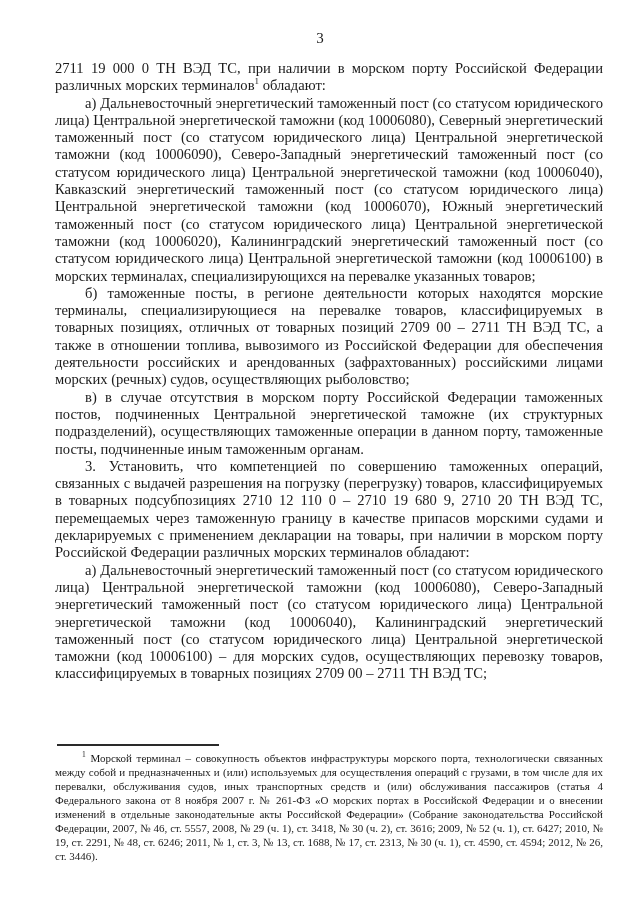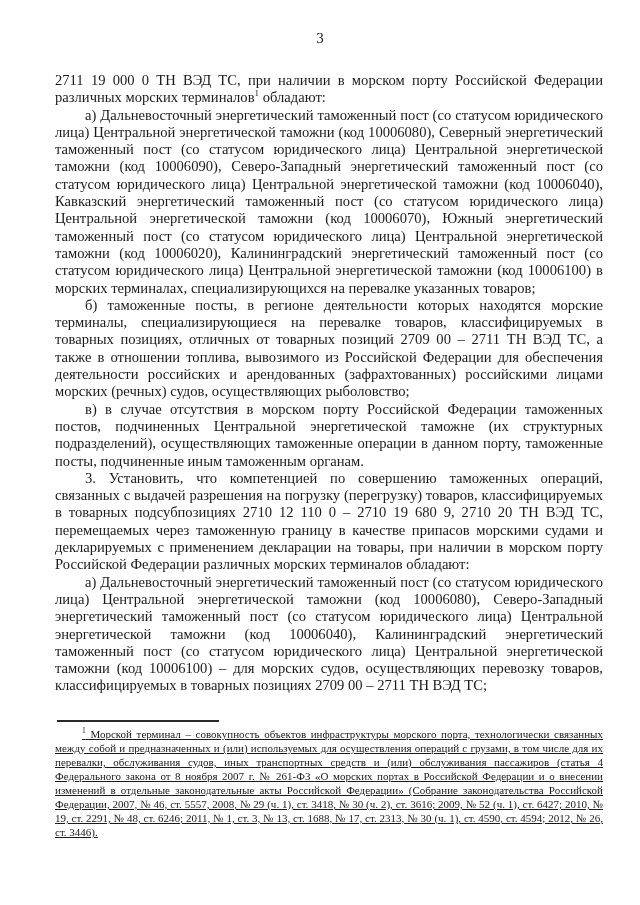--- a/index.html
+++ b/index.html
@@ -21,21 +21,21 @@
     top: 30px;
     left: 0;
     right: 0;
     text-align: center;
     font-size: 15px;
     line-height: 17px;
   }
   .content {
     position: absolute;
     left: 55px;
-    top: 72px;
+    top: 60px;
     width: 548px;
     font-size: 14.6px;
     line-height: 17.3px;
     text-align: justify;
   }
   .content p {
     margin: 0;
     padding: 0;
     text-indent: 30px;
   }
@@ -43,23 +43,22 @@
     text-indent: 0;
   }
   sup.fn-ref {
     font-size: 9px;
     line-height: 0;
     vertical-align: super;
   }
   .footnote-block {
     position: absolute;
     left: 55px;
-    top: 720px;
+    top: 744px;
     width: 548px;
-    text-decoration: underline;
   }
   .footnote-rule {
     width: 162px;
     height: 0;
     border-top: 2px solid #2a2a2a;
     margin: 0 0 5px 2px;
   }
   .footnote-text {
     margin: 0;
     padding: 0;

